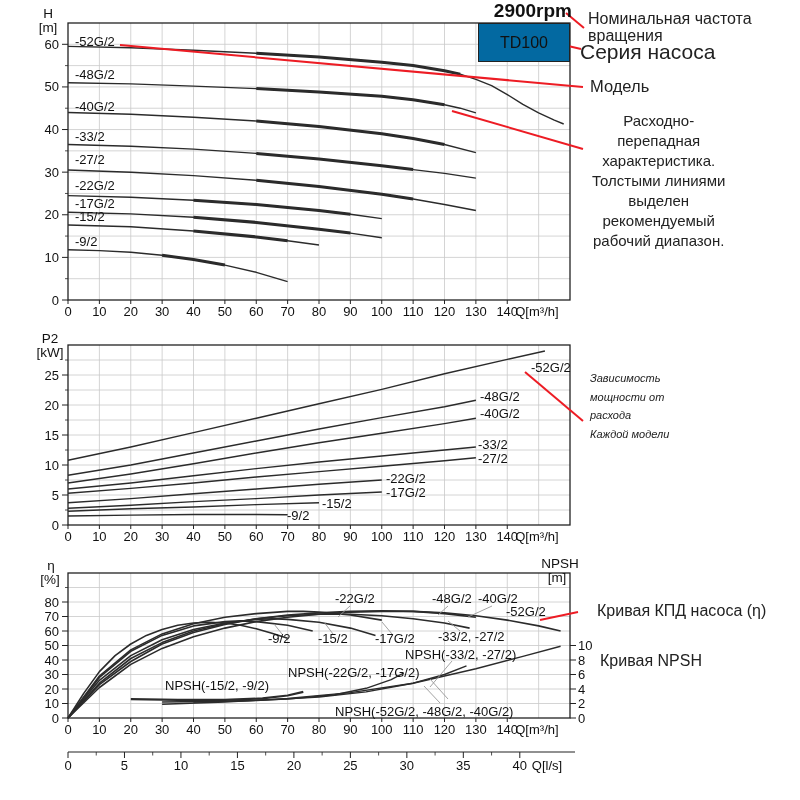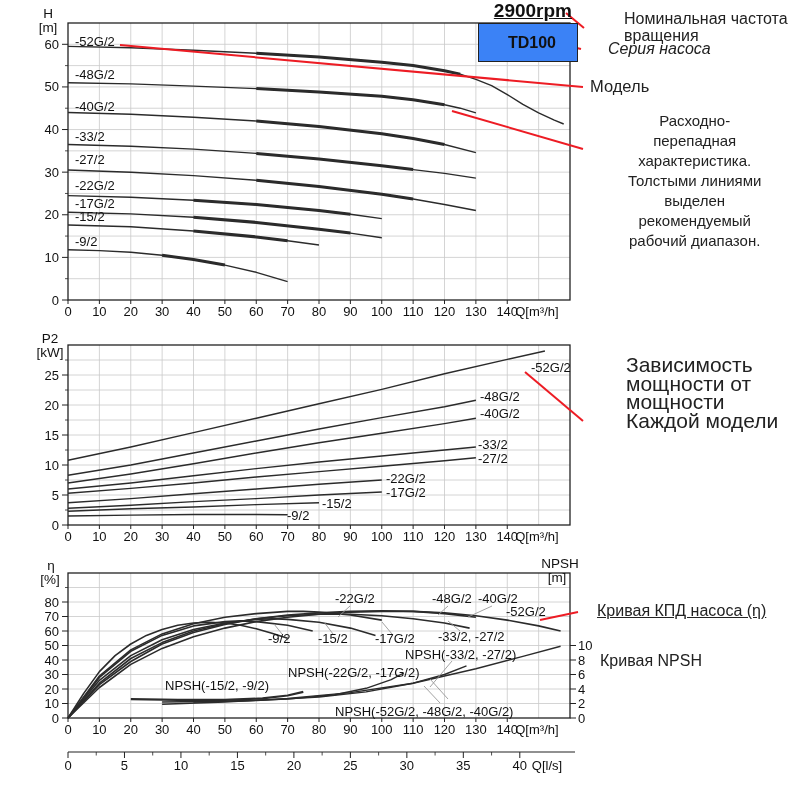--- a/index.html
+++ b/index.html
@@ -1,31 +1,31 @@
 <!DOCTYPE html>
 <html><head>
 <meta charset="utf-8">
 <style>
   html,body{margin:0;padding:0;background:#fff;}
   .stage{position:relative;width:800px;height:800px;background:#fff;overflow:hidden;
          font-family:"Liberation Sans",sans-serif;color:#1a1a1a;}
   #chart-svg{position:absolute;left:0;top:0;}
   .ann{position:absolute;color:#222;}
-  .ann span{display:block;margin-left:36px;}
+  .ann span{display:block;}
   .rpm{position:absolute;left:470px;top:0px;width:102px;text-align:right;
-       font-size:19px;font-weight:bold;color:#111;text-decoration:underline;}
+       font-size:19px;font-weight:bold;color:#111;}
   .td-box{position:absolute;left:478px;top:23px;width:90px;height:37px;
-          border:1.5px solid #222;background:#3b82f6;text-align:center;
-          line-height:37px;font-size:16px;font-weight:bold;color:#111;padding-left:8px;}
+          border:1.5px solid #222;background:#0369a1;text-align:center;
+          line-height:37px;font-size:16px;font-weight:normal;color:#111;}
   .rpm-note{left:588px;top:11px;font-size:16px;line-height:16.5px;}
-  .series-note{left:608px;top:40px;font-size:16px;font-style:italic;}
+  .series-note{left:580px;top:40px;font-size:21px;}
   .model-note{left:590px;top:77px;font-size:16.5px;text-align:center;}
   .flow-head-note{left:592px;top:111px;font-size:15px;line-height:20px;text-align:center;}
-  .power-note{left:590px;top:356px;font-size:21px;line-height:18.5px;}
-  .eta-note{left:597px;top:602px;font-size:16px;text-decoration:underline;}
+  .power-note{left:590px;top:369px;font-size:11px;line-height:18.5px;font-style:italic;}
+  .eta-note{left:597px;top:602px;font-size:16px;}
   .npsh-note{left:600px;top:652px;font-size:16px;text-align:center;}
 </style>
 </head>
 <body>
 
 <div class="stage">
 
   <svg id="chart-svg" width="800" height="800">
       <g>
         <line x1="99.375" y1="23" x2="99.375" y2="300" stroke="#c9c9c9" stroke-width="0.8"></line>
@@ -416,21 +416,21 @@
     <span>характеристика.</span>
     <span>Толстыми линиями</span>
     <span>выделен</span>
     <span>рекомендуемый</span>
     <span>рабочий диапазон.</span>
   </div>
 
   <div class="ann power-note">
     <span>Зависимость</span>
     <span>мощности от</span>
-    <span>мощности</span>
+    <span>расхода</span>
     <span>Каждой модели</span>
   </div>
 
   <div class="ann eta-note">Кривая КПД насоса (η)</div>
 
   <div class="ann npsh-note">Кривая NPSH</div>
 
 </div>
 
 </body></html>

